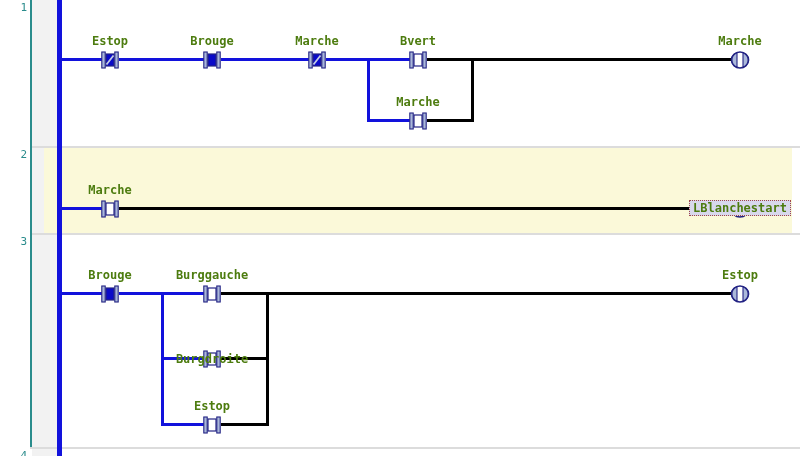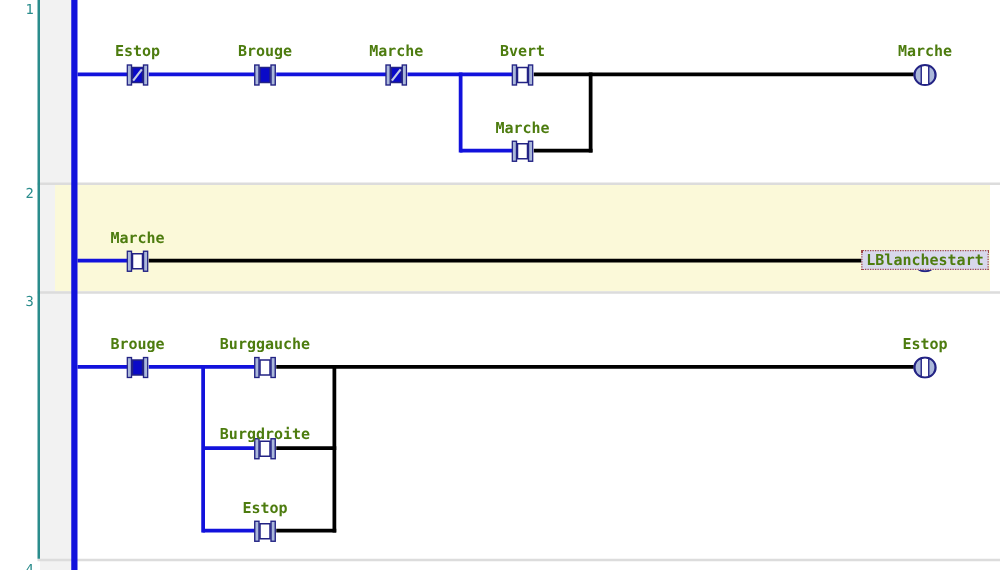--- a/index.html
+++ b/index.html
@@ -135,21 +135,21 @@
           <rect x="13.8" y="1" width="3.4" height="16" fill="#ABB8DA" stroke="#232384" stroke-width="1.1"></rect>
         </svg></div>
       <div class="elem-label" style="left: 142px; top: 266.5px; width: 140px;">
         <span>Burggauche</span>
       </div>
       <div class="lad-elem" style="left: 203px; top: 349.5px;"><svg width="18" height="18" viewBox="0 0 18 18">
           <rect x="5" y="3" width="8" height="12" fill="#ffffff" stroke="#232384" stroke-width="1.2"></rect>
           <rect x="0.8" y="1" width="3.4" height="16" fill="#ABB8DA" stroke="#232384" stroke-width="1.1"></rect>
           <rect x="13.8" y="1" width="3.4" height="16" fill="#ABB8DA" stroke="#232384" stroke-width="1.1"></rect>
         </svg></div>
-      <div class="elem-label" style="left: 142px; top: 339px; width: 140px;">
+      <div class="elem-label" style="left: 142px; top: 351px; width: 140px;">
         <span>Burgdroite</span>
       </div>
       <div class="lad-elem" style="left: 203px; top: 415.5px;"><svg width="18" height="18" viewBox="0 0 18 18">
           <rect x="5" y="3" width="8" height="12" fill="#ffffff" stroke="#232384" stroke-width="1.2"></rect>
           <rect x="0.8" y="1" width="3.4" height="16" fill="#ABB8DA" stroke="#232384" stroke-width="1.1"></rect>
           <rect x="13.8" y="1" width="3.4" height="16" fill="#ABB8DA" stroke="#232384" stroke-width="1.1"></rect>
         </svg></div>
       <div class="elem-label" style="left: 142px; top: 397.5px; width: 140px;">
         <span>Estop</span>
       </div>

